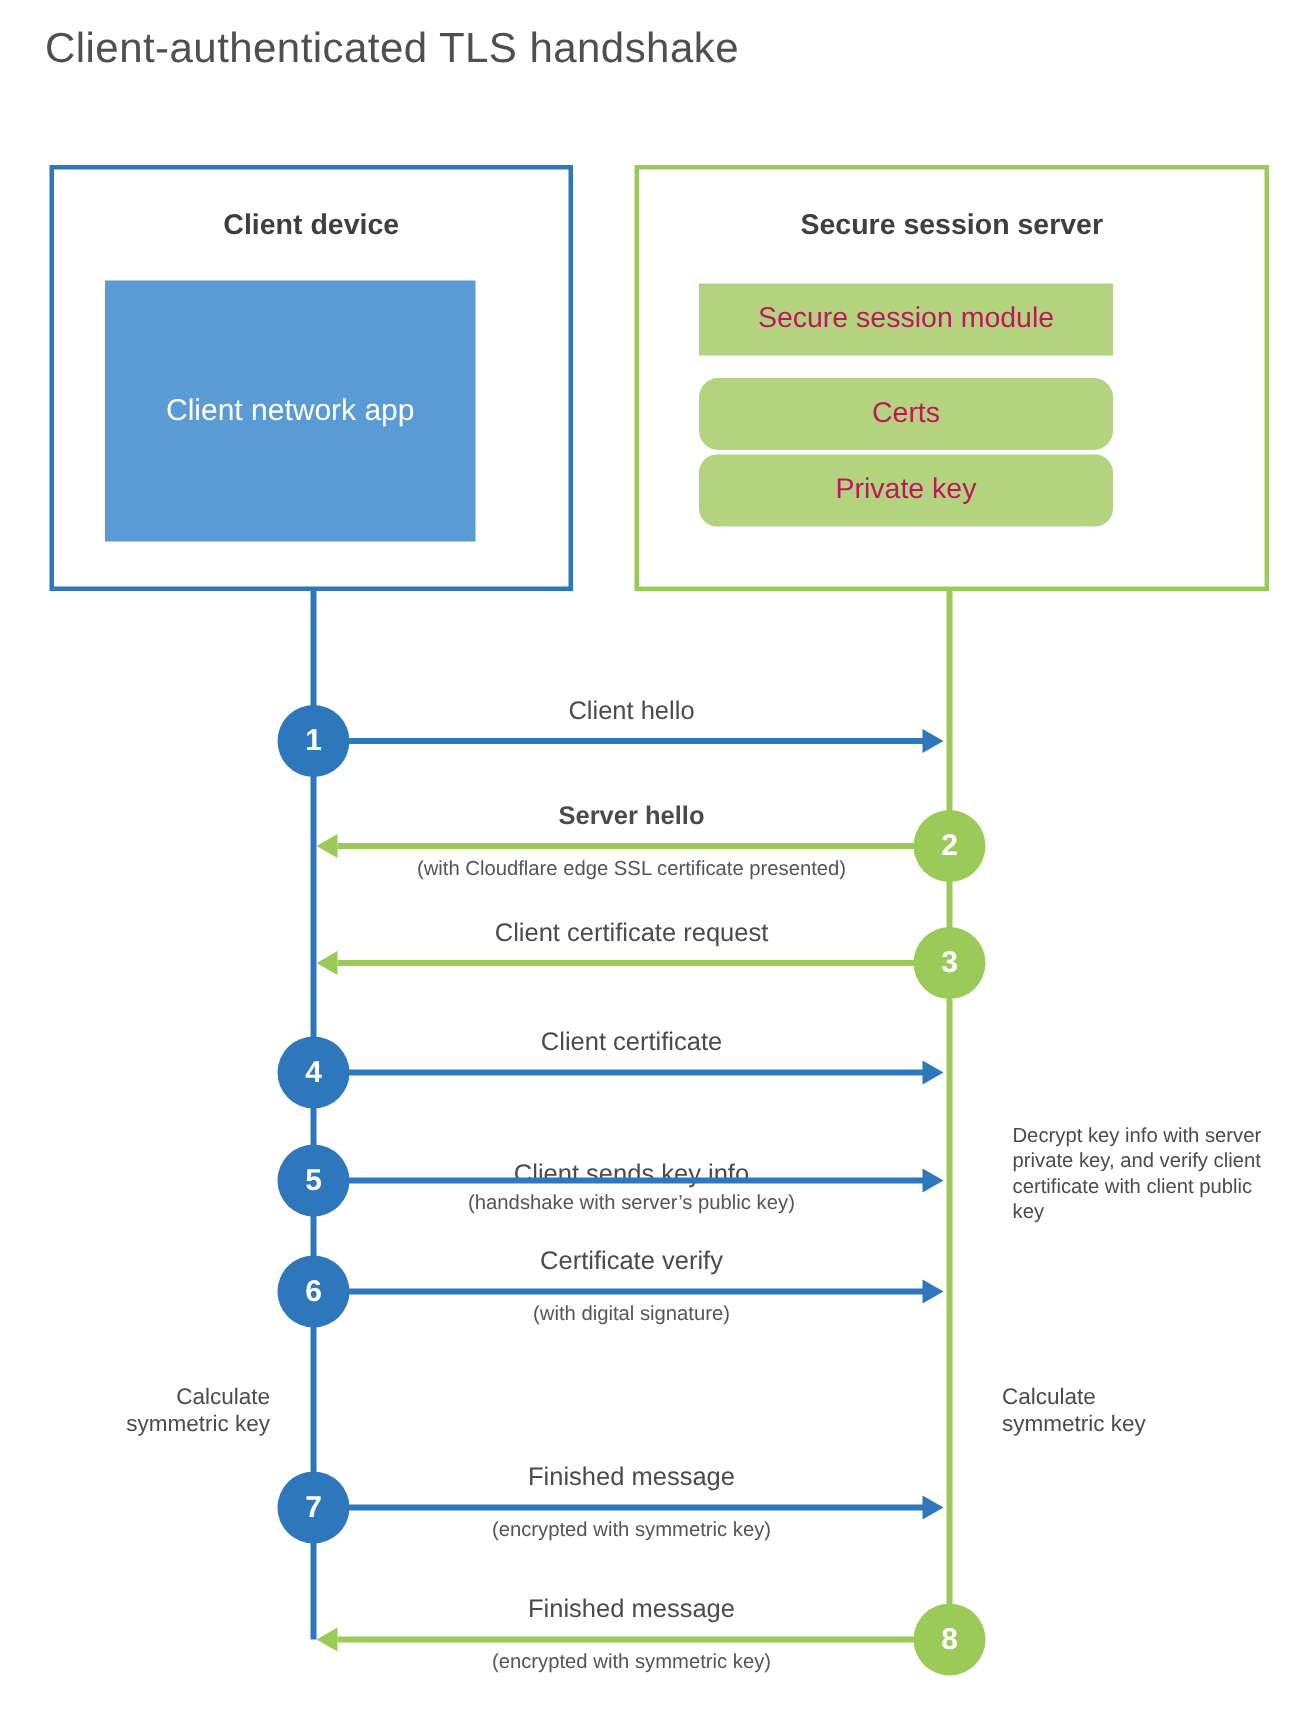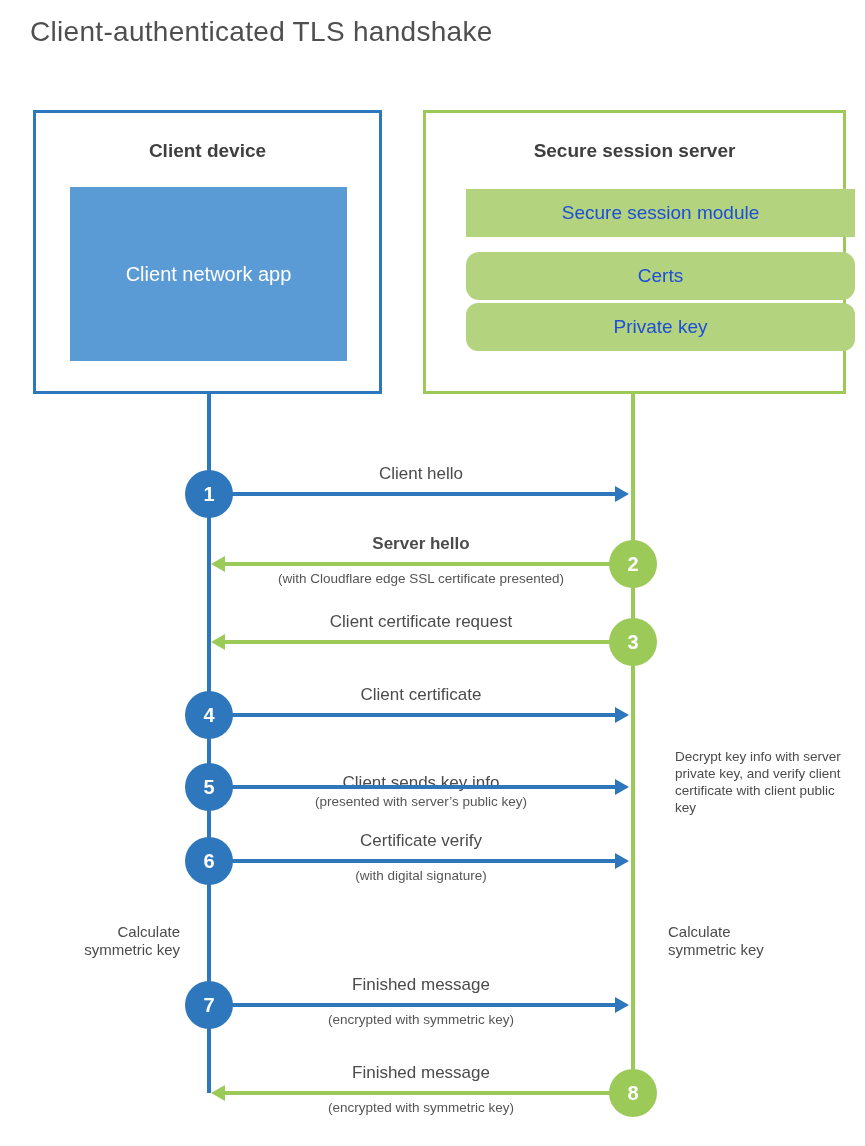--- a/index.html
+++ b/index.html
@@ -25,32 +25,32 @@
   .device-box {
     position:absolute; top:110px; height:284px; background:#ffffff;
   }
   .client-box { left:33px; width:349px; border:3px solid var(--client-blue); }
   .server-box { left:423px; width:423px; border:3px solid var(--server-green); }
   .box-heading {
     position:absolute; top:27px; left:0; width:100%;
     text-align:center; font-size:19px; font-weight:700; color:var(--text-dark);
   }
   .client-app {
-    position:absolute; left:34px; top:74px; width:277px; height:174px;
+    position:absolute; left:34px; top:74px; width:247px; height:174px;
     background:var(--client-blue-light);
     display:flex; align-items:center; justify-content:center;
   }
   .client-app-label {
     width:170px; text-align:center; color:#ffffff;
     font-size:20px; line-height:26px;
   }
   .server-bar {
-    position:absolute; left:40px; width:389px; height:48px;
+    position:absolute; left:40px; width:276px; height:48px;
     background:var(--server-green-light);
-    color:#1d4ed8; font-size:19px; line-height:48px; text-align:center;
+    color:#be185d; font-size:19px; line-height:48px; text-align:center;
   }
   
   .lifeline { position:absolute; width:4px; z-index:1; }
   .lifeline.blue { left:207px; top:392px; height:701px; background:var(--client-blue); }
   .lifeline.green { left:631px; top:392px; height:703px; background:var(--server-green); }
   
   .hline { position:absolute; height:4px; z-index:2; }
   .hline.blue { background:var(--client-blue); }
   .hline.green { background:var(--server-green); }
   .head-right {
@@ -138,21 +138,21 @@
     <div class="msg-label" style="top:685px;">Client certificate</div>
     <div class="hline blue" style="left:211px; top:713px; width:406px;"></div>
     <div class="head-right" style="left:615px; top:707px;"></div>
     <div class="step-badge blue" style="left:185px; top:691px;">4</div>
   </div>
 
   <div>
     <div class="msg-label" style="top:757px;margin-top:16px;">Client sends key info</div>
     <div class="hline blue" style="left:211px; top:785px; width:406px;"></div>
     <div class="head-right" style="left:615px; top:779px;"></div>
-    <div class="msg-sub" style="top:794px;">(presented with server’s public key)</div>
+    <div class="msg-sub" style="top:794px;">(handshake with server’s public key)</div>
     <div class="step-badge blue" style="left:185px; top:763px;">5</div>
   </div>
 
   <div>
     <div class="msg-label" style="top:831px;">Certificate verify</div>
     <div class="hline blue" style="left:211px; top:859px; width:406px;"></div>
     <div class="head-right" style="left:615px; top:853px;"></div>
     <div class="msg-sub" style="top:868px;">(with digital signature)</div>
     <div class="step-badge blue" style="left:185px; top:837px;">6</div>
   </div>

